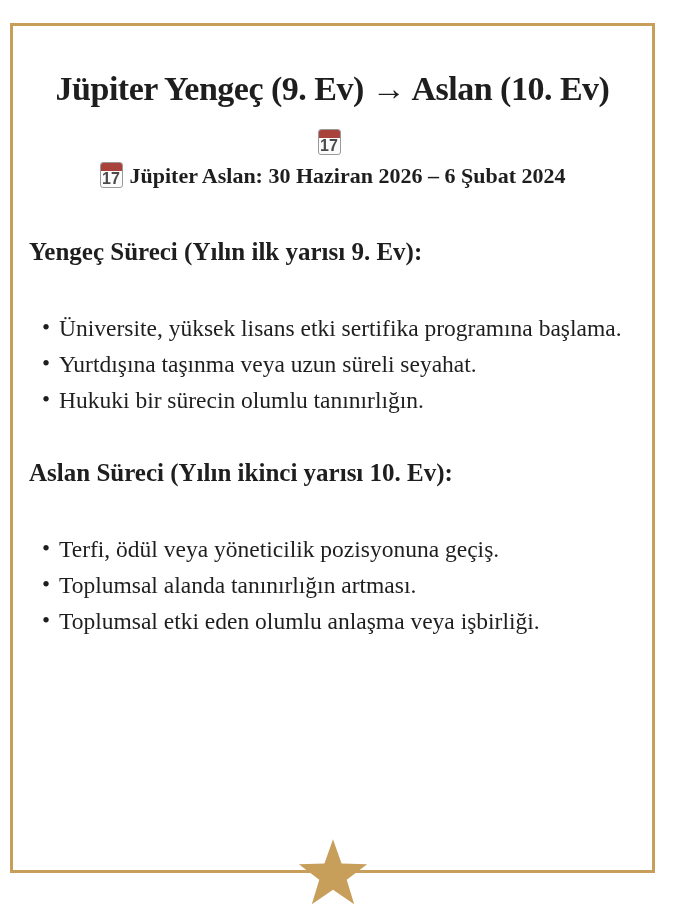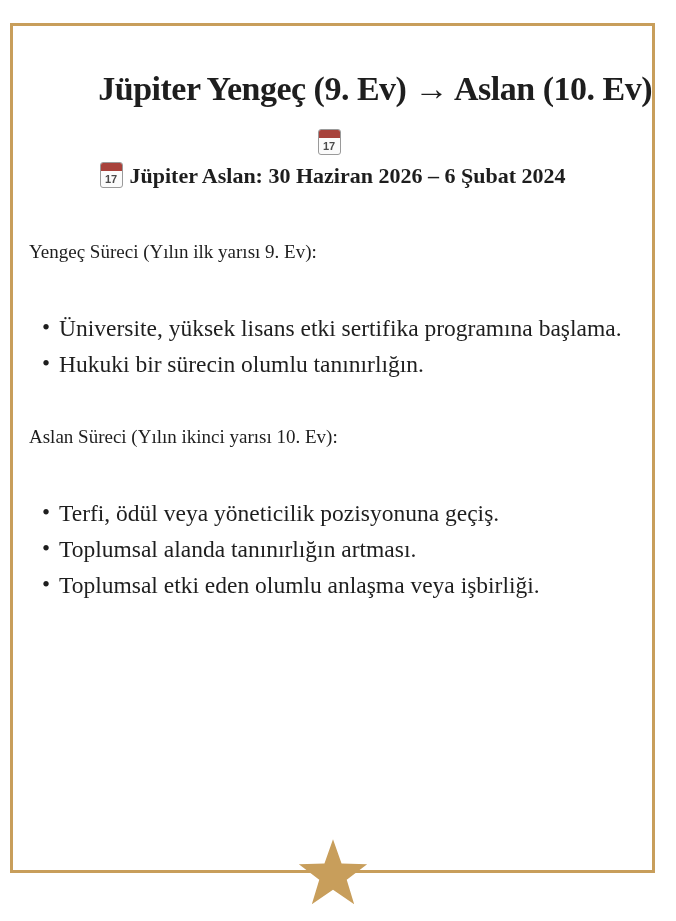--- a/index.html
+++ b/index.html
@@ -20,21 +20,21 @@
   .frame {
     position: absolute;
     left: 10px;
     top: 23px;
     width: 645px;
     height: 850px;
     border: 3px solid var(--accent-gold);
   }
   .title {
     margin-top: 42px;
-    text-align: right;
+    text-align: center;
     font-size: 34px;
     font-weight: 700;
     line-height: 42px;
     letter-spacing: -0.5px;
     white-space: nowrap;
   }
   .dates {
     margin-top: 16px;
     text-align: center;
     font-size: 22px;
@@ -57,31 +57,31 @@
   }
   .cal-top {
     display: block;
     height: 8px;
     background: var(--calendar-red);
   }
   .cal-day {
     display: block;
     text-align: center;
     font-family: "Liberation Sans", sans-serif;
-    font-size: 11px;
+    font-size: 16px;
     font-weight: 700;
     color: #4a4a4a;
     line-height: 16px;
   }
   .content {
     padding: 0 12px 0 16px;
   }
   .section-heading {
-    font-size: 19px;
-    font-weight: 400;
+    font-size: 25px;
+    font-weight: 700;
     line-height: 30px;
   }
   .section-heading.first { margin-top: 45px; }
   .section-heading.second { margin-top: 40px; }
   ul.bullets {
     margin-top: 43px;
     list-style: none;
     padding-left: 30px;
     font-size: 23.5px;
     line-height: 36px;
@@ -120,20 +120,21 @@
     <div class="date-line">
       <span class="cal"><span class="cal-top"></span><span class="cal-day">17</span></span><span>Jüpiter Aslan: 30 Haziran 2026 – 6 Şubat 2024</span>
     </div>
   </div>
 
   <div class="content">
 
     <h2 class="section-heading first">Yengeç Süreci (Yılın ilk yarısı 9. Ev):</h2>
     <ul class="bullets">
       <li>Üniversite, yüksek lisans etki sertifika programına başlama.</li>
+      <li>Yurtdışına taşınma veya uzun süreli seyahat.</li>
       <li>Hukuki bir sürecin olumlu tanınırlığın.</li>
     </ul>
 
     <h2 class="section-heading second">Aslan Süreci (Yılın ikinci yarısı 10. Ev):</h2>
     <ul class="bullets">
       <li>Terfi, ödül veya yöneticilik pozisyonuna geçiş.</li>
       <li>Toplumsal alanda tanınırlığın artması.</li>
       <li>Toplumsal etki eden olumlu anlaşma veya işbirliği.</li>
     </ul>
 

